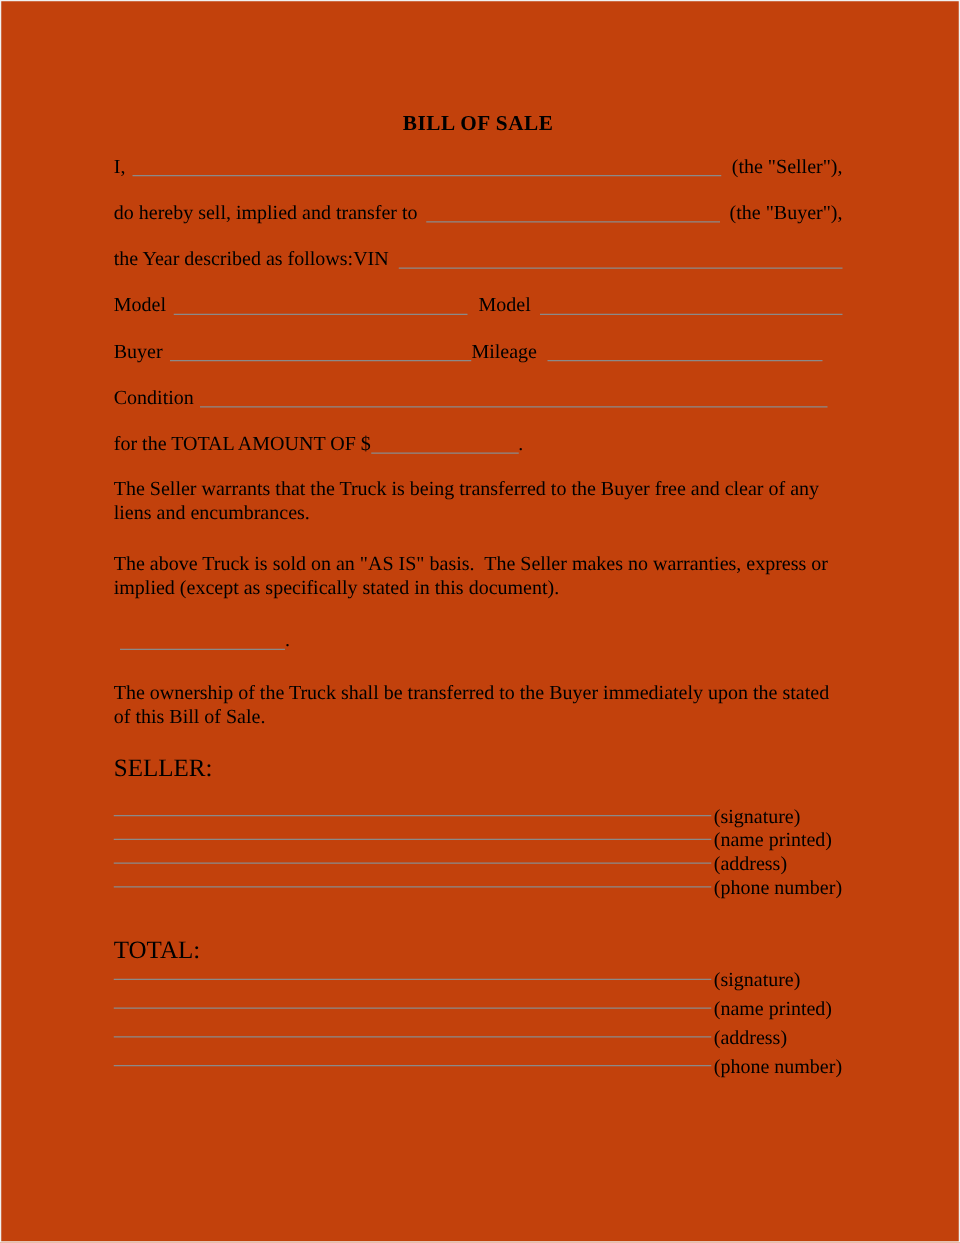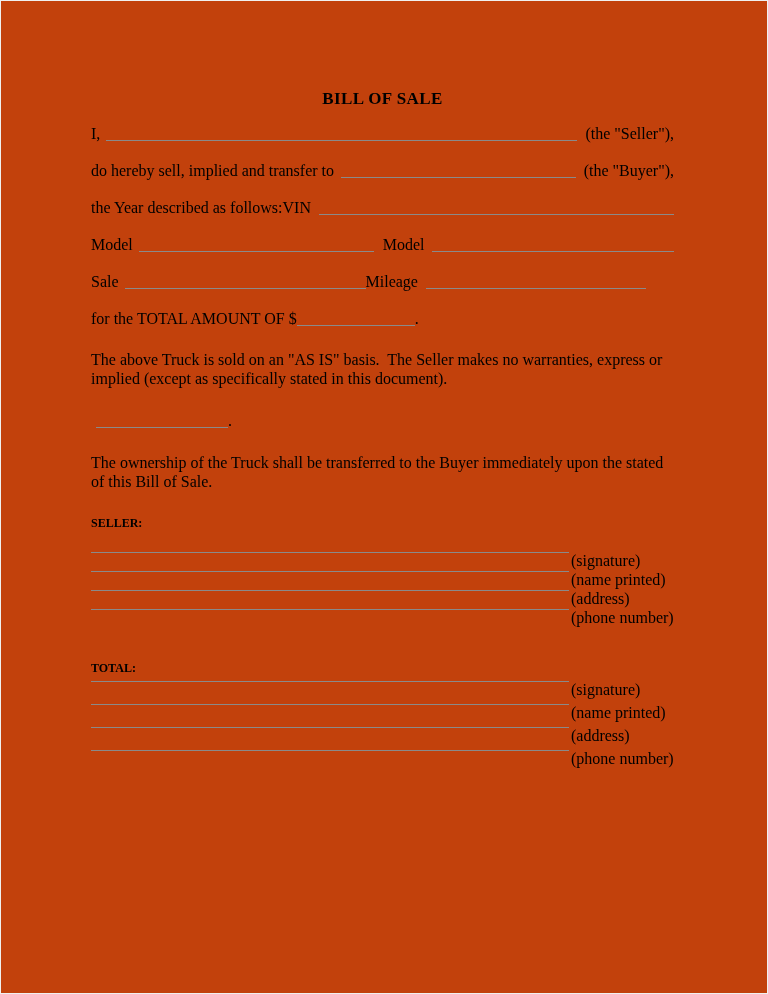--- a/index.html
+++ b/index.html
@@ -51,26 +51,26 @@
   .w118 { flex: none; width: 118px; }
   .w132 { flex: none; width: 132px; }
   .para {
     line-height: 19px;
     margin: 0 0 22px 0;
   }
   .pre { white-space: pre-wrap; margin-top: 21px; }
   .block-heading {
     line-height: 21px;
     margin: 0 0 18px 0;
-    font-weight: bold;
-    font-size: 12px;
+    font-weight: normal;
+    font-size: 20px;
   }
   .sig-row {
     display: flex;
-    align-items: flex-start;
+    align-items: center;
     height: 19px;
     white-space: nowrap;
   }
   .sig-row .sig-line {
     flex: none;
     width: 478px;
     border-bottom: 1px solid #8a8a8a;
     margin-bottom: 3px;
     height: 0;
   }
@@ -106,33 +106,38 @@
   </div>
 
   <div class="row">
     <span>Model</span>
     <span class="blank w235 ml6"></span>
     <span class="ml9">Model</span>
     <span class="blank fill ml7"></span>
   </div>
 
   <div class="row">
-    <span>Sale</span>
+    <span>Buyer</span>
     <span class="blank w241 ml6"></span>
     <span>Mileage</span>
     <span class="blank w220 ml8"></span>
   </div>
 
+  <div class="row">
+    <span>Condition</span>
+    <span class="blank fill ml5 mr12"></span>
+  </div>
 
   <div class="row">
     <span>for the TOTAL AMOUNT OF $</span>
     <span class="blank w118"></span>
     <span>.</span>
   </div>
 
+  <p class="para">The Seller warrants that the Truck is being transferred to the Buyer free and clear of any liens and encumbrances.</p>
 
   <p class="para pre">The above Truck is sold on an "AS IS" basis.  The Seller makes no warranties, express or implied (except as specifically stated in this document).</p>
 
   <div class="row mb22">
     <span class="blank w132 ml5"></span>
     <span>.</span>
   </div>
 
   <p class="para">The ownership of the Truck shall be transferred to the Buyer immediately upon the stated of this Bill of Sale.</p>
 

